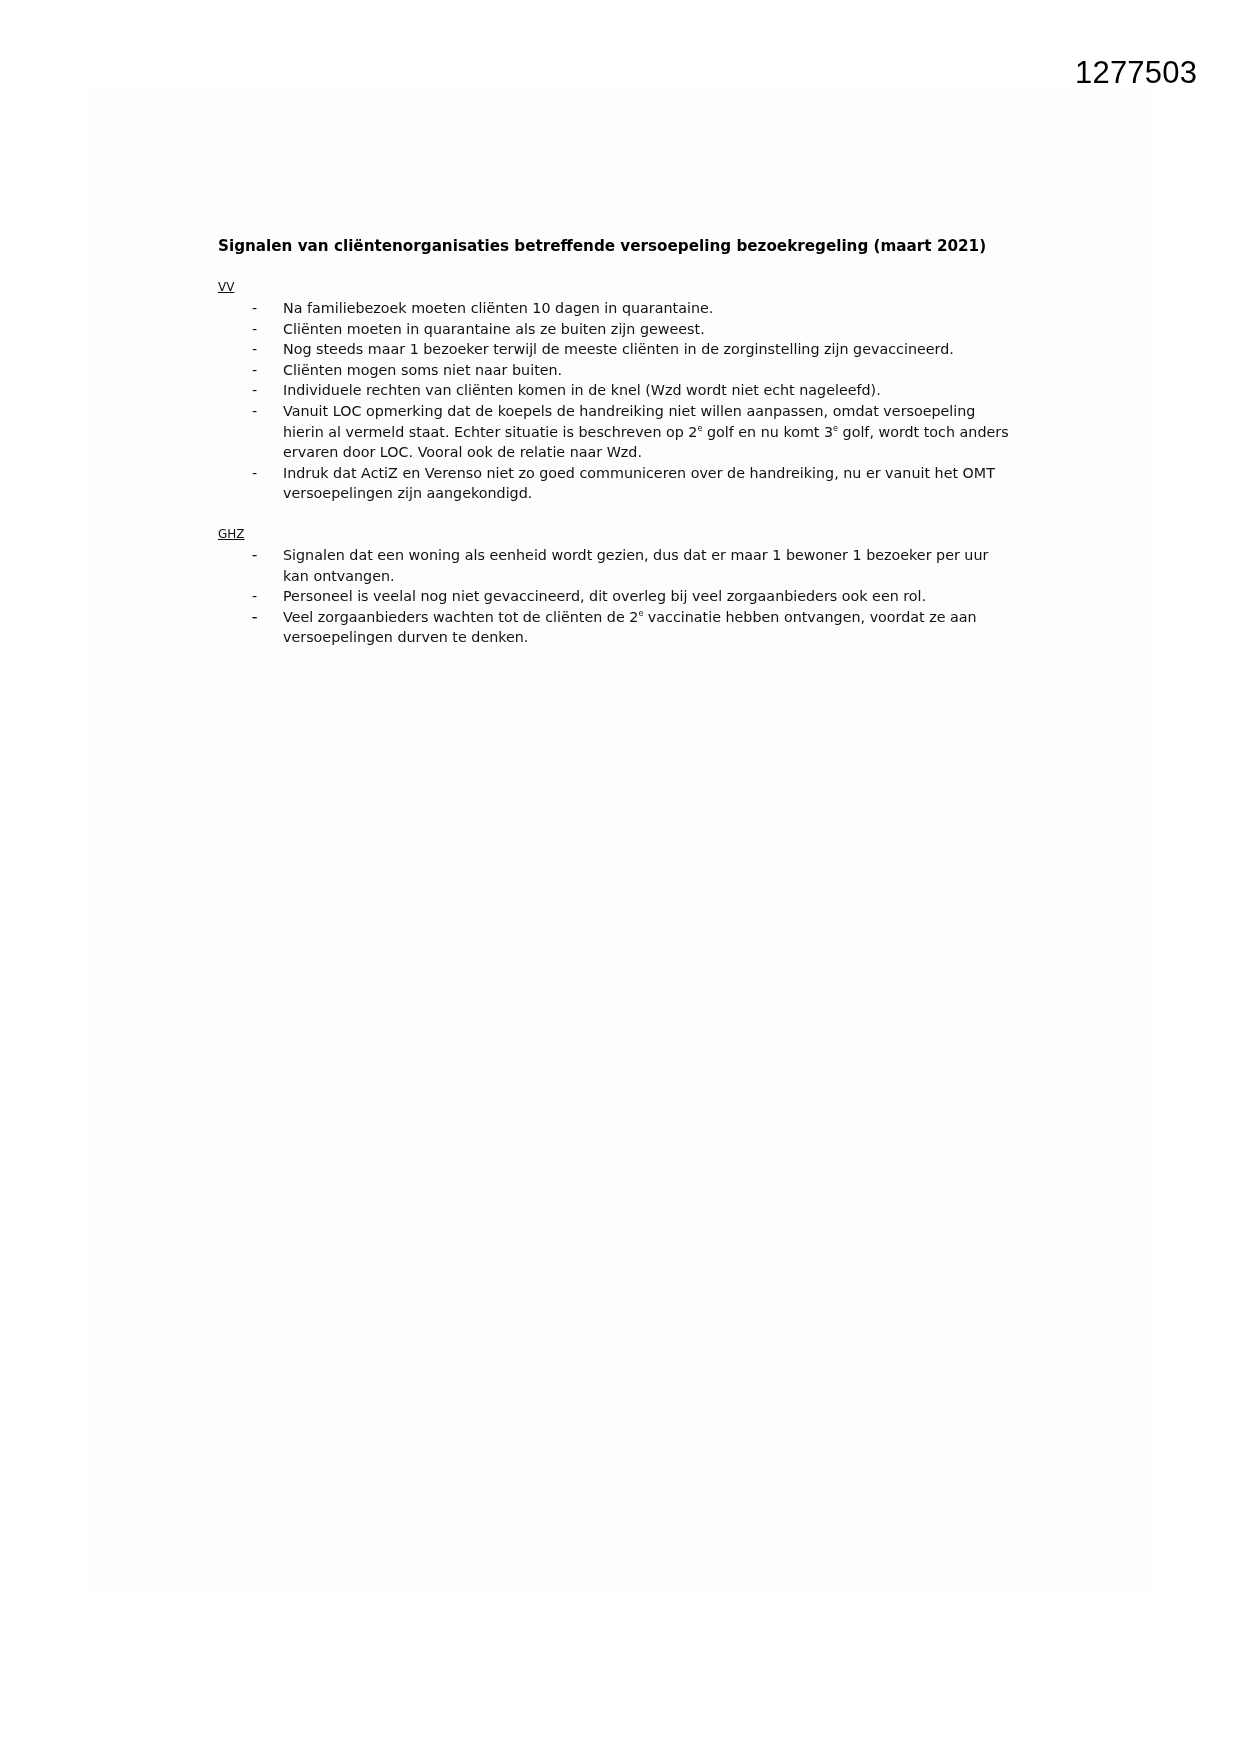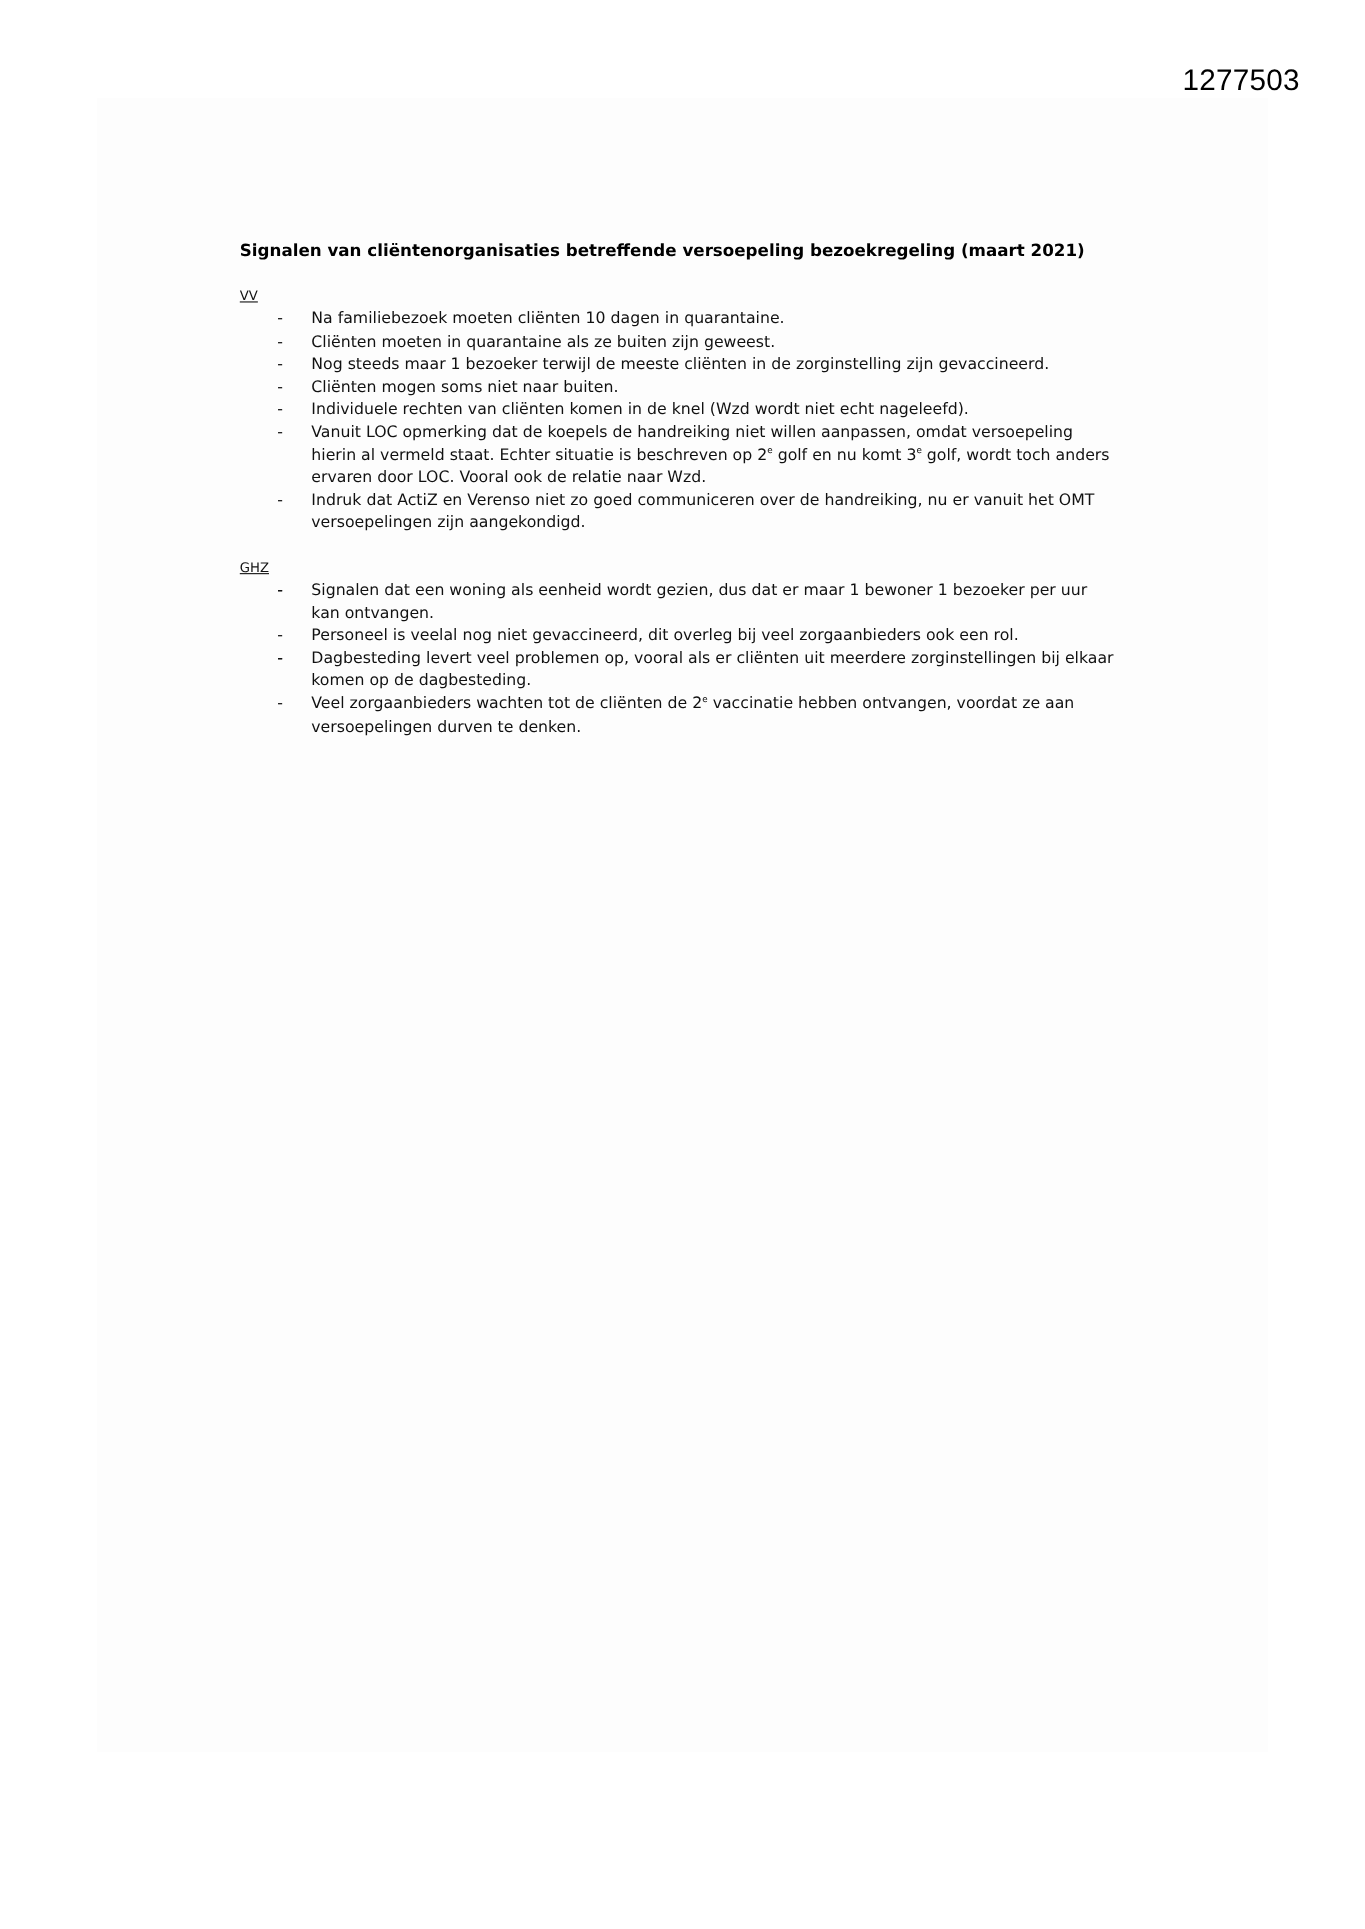--- a/index.html
+++ b/index.html
@@ -21,29 +21,29 @@
       top: 89px;
       width: 1065px;
       height: 1504px;
       background: #fdfdfd;
     }
     .doc-number {
       position: absolute;
       top: 57px;
       left: 1075px;
       font-family: "Liberation Sans", sans-serif;
-      font-size: 27px;
+      font-size: 31px;
       line-height: 32px;
       color: #000000;
       letter-spacing: 0.2px;
     }
     .content {
       position: absolute;
       left: 218px;
-      top: 218px;
+      top: 236px;
       width: 820px;
     }
     .doc-title {
       font-family: "DejaVu Sans", sans-serif;
       font-weight: bold;
       font-size: 15.2px;
       line-height: 21px;
       margin: 0 0 20px 0;
       width: 770px;
       color: #000000;
@@ -108,17 +108,17 @@
 
   <div class="section-gap"></div>
 
   <div>
     <h2 class="section-heading">GHZ</h2>
     <ul class="bullets">
         <li><span class="dash">-</span></li>
         <li><span class="dash">-</span><span>Signalen dat een woning als eenheid wordt gezien, dus dat er maar 1 bewoner 1 bezoeker per uur kan ontvangen.</span></li>
         <li><span class="dash">-</span><span>Personeel is veelal nog niet gevaccineerd, dit overleg bij veel zorgaanbieders ook een rol.</span></li>
         <li><span class="dash">-</span></li>
-        <li><span class="dash">-</span><span>Dagbesteding levert veel problemen op, vooral als er cliënten uit meerdere zorginstellingen bij elkaar komen op de dagbesteding.</span></li>
+        <li><span class="dash">-</span></li>
         <li><span class="dash">-</span><span>Veel zorgaanbieders wachten tot de cliënten de 2<sup>e</sup> vaccinatie hebben ontvangen, voordat ze aan versoepelingen durven te denken.</span></li>
       </ul>
   </div>
 </div>
 
 </body></html>

